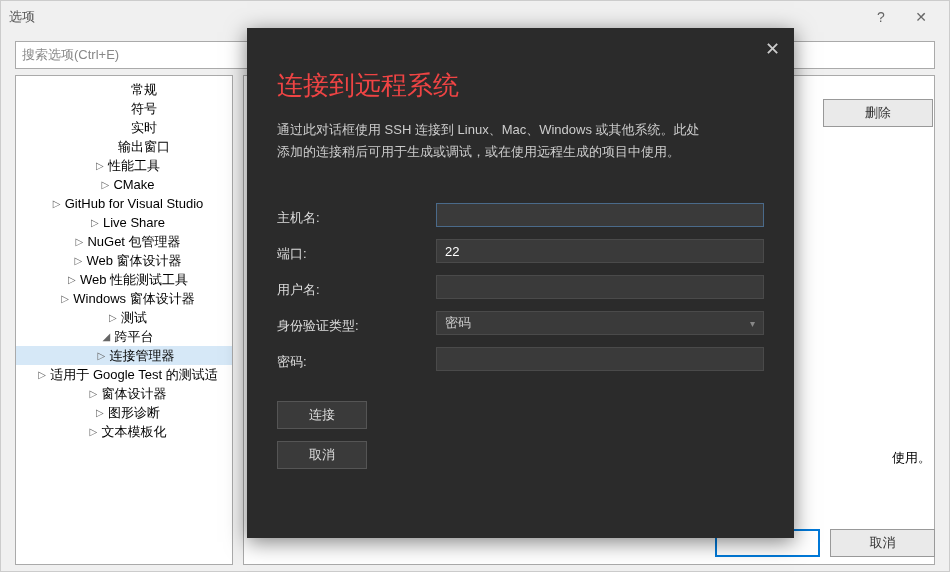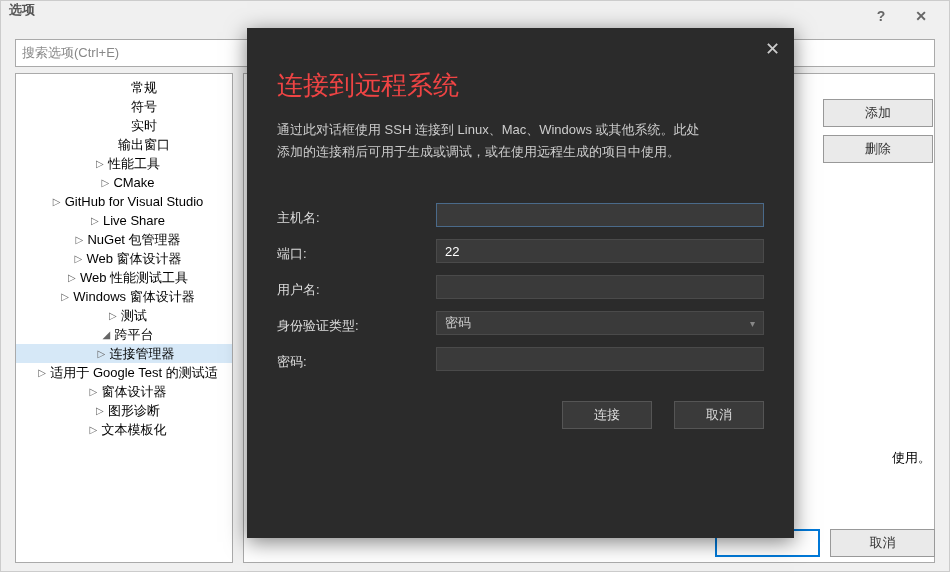--- a/index.html
+++ b/index.html
@@ -1,20 +1,20 @@
 <!DOCTYPE html>
 <html><head>
 <meta charset="utf-8">
 <style>
 * { box-sizing: border-box; margin: 0; padding: 0; font-family: "Microsoft YaHei", "Segoe UI", sans-serif; }
 body { width: 950px; height: 572px; background: #f0f0f0; position: relative; overflow: hidden; }
 
 
 .options-window { position: absolute; inset: 0; background: #f0f0f0; border: 1px solid #ccc; }
-.options-titlebar { height: 30px; display: flex; align-items: flex-start; padding: 0 8px; color: #555; font-size: 13px; font-weight: bold; }
+.options-titlebar { height: 30px; display: flex; align-items: center; padding: 16px 8px; color: #555; font-size: 13px; }
 .options-titlebar .title { flex: 1; }
 .options-titlebar .sysbtn { width: 40px; height: 30px; display: flex; align-items: center; justify-content: center; color: #666; font-size: 14px; }
 .options-body { padding: 8px 14px; display: flex; flex-direction: column; height: calc(100% - 30px); }
 .search-box { border: 1px solid #aaa; background: #fff; padding: 4px 6px; font-size: 13px; color: #888; margin-bottom: 6px; }
 .main-row { flex: 1; display: flex; gap: 10px; overflow: hidden; }
 .tree { width: 218px; border: 1px solid #aaa; background: #fff; overflow: hidden; font-size: 13px; padding-top: 4px; }
 .tree-item { display: flex; align-items: center; height: 19px; padding-left: 8px; white-space: nowrap; justify-content: center; }
 .tree-item .arrow { width: 12px; color: #666; font-size: 10px; display: inline-block; }
 .tree-item.selected { background: #d6e8f7; }
 .tree-item.indent1 { padding-left: 24px; }
@@ -33,21 +33,21 @@
 .modal-close { position: absolute; right: 14px; top: 10px; color: #ccc; font-size: 18px; cursor: pointer; }
 .modal-content { padding: 40px 30px 20px 30px; }
 .modal-title { font-size: 26px; font-weight: 300; color: #ef4444; margin-bottom: 16px; }
 .modal-desc { font-size: 13px; line-height: 1.7; color: #ccc; margin-bottom: 40px; }
 .form-row { display: flex; align-items: flex-end; margin-bottom: 12px; gap: 44px; }
 .form-label { width: 115px; font-size: 13px; color: #ddd; }
 .form-input { flex: 1; background: #3a3a3a; border: 1px solid #4a4a4a; height: 24px; color: #ffffff; padding: 0 8px; font-size: 13px; }
 .form-input.focused { border: 1px solid #4a6a8a; }
 .form-select { flex: 1; background: #3a3a3a; border: 1px solid #4a4a4a; height: 24px; color: #ccc; padding: 0 8px; font-size: 13px; display: flex; align-items: center; justify-content: space-between; }
 .form-select .caret { color: #888; font-size: 10px; }
-.modal-buttons { display: flex; justify-content: flex-end; gap: 22px; margin-top: 30px; }
+.modal-buttons { display: flex; justify-content: flex-end; gap: 12px; margin-top: 30px; flex-direction: column; }
 .dark-btn { width: 90px; height: 28px; background: #3a3a3a; border: 1px solid #555; color: #ddd; font-size: 13px; text-align: center; line-height: 26px; }
 </style>
 </head>
 <body>
 
 <div class="options-window">
   <div class="options-titlebar">
     <span class="title">选项</span>
     <span class="sysbtn">?</span>
     <span class="sysbtn">✕</span>
@@ -129,21 +129,20 @@
             <span>文本模板化</span>
           </div>
       </div>
       <div class="right-pane">
         <div class="right-content"></div>
       </div>
     </div>
   </div>
 
   <div class="right-buttons-col">
-    <div class="light-btn">添加</div>
     <div class="light-btn">删除</div>
   </div>
   <div class="right-hint">使用。</div>
 
   <div class="bottom-buttons">
     <div class="light-btn primary"></div>
     <div class="light-btn">取消</div>
   </div>
 </div>
 

